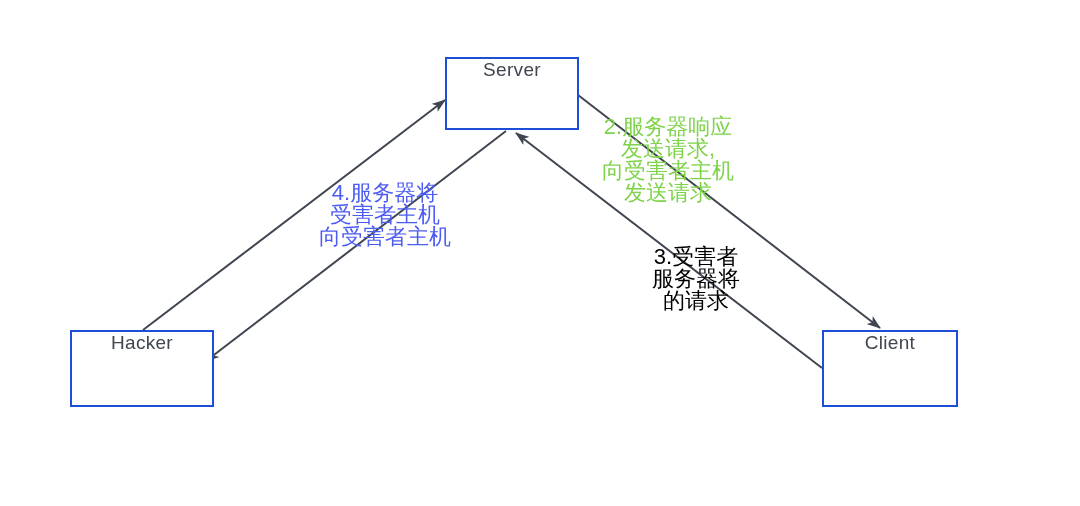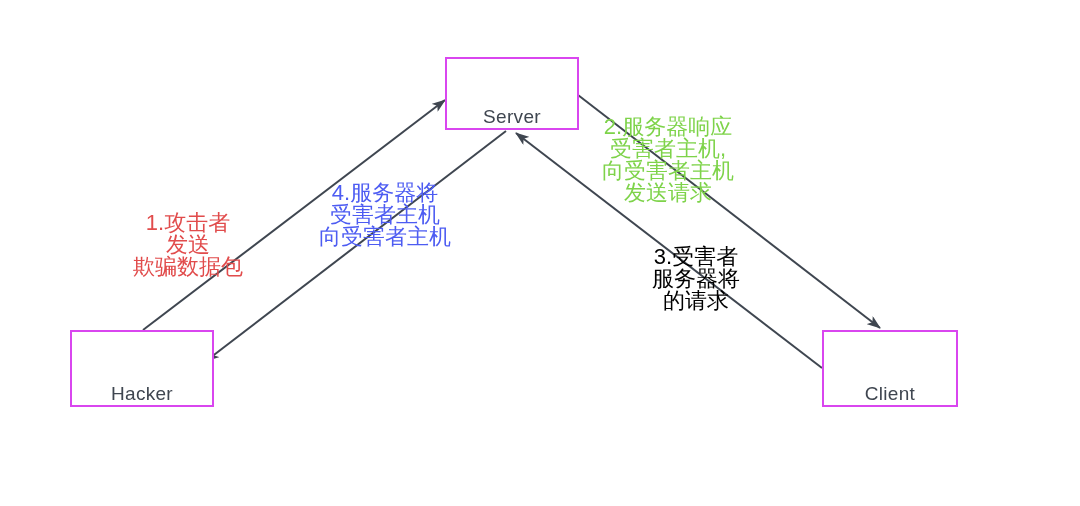--- a/index.html
+++ b/index.html
@@ -7,23 +7,23 @@
     position:relative;
     width:1080px;height:506px;
     background:#ffffff;
     font-family:"Liberation Sans","DejaVu Sans",sans-serif;
     overflow:hidden;
   }
   .arrows{position:absolute;left:0;top:0;width:1080px;height:506px;display:block;}
   .node{
     position:absolute;
     box-sizing:border-box;
-    border:2px solid #d946ef;
+    border:2px solid #1d4ed8;
     background:#ffffff;
-    display:flex;align-items:flex-end;justify-content:center;
+    display:flex;align-items:flex-start;justify-content:center;
     font-size:19px;color:#3f4650;
     letter-spacing:0.3px;
   }
   #node-server{left:445px;top:57px;width:134px;height:73px;}
   #node-hacker{left:70px;top:330px;width:144px;height:77px;}
   #node-client{left:822px;top:330px;width:136px;height:77px;}
   .step-label{
     position:absolute;
     width:150px;
     text-align:center;
@@ -56,29 +56,24 @@
   <div class="node" id="node-server">
     <span>Server</span>
   </div>
   <div class="node" id="node-hacker">
     <span>Hacker</span>
   </div>
   <div class="node" id="node-client">
     <span>Client</span>
   </div>
 
-  <div class="step-label" id="label-step1" style="color: rgb(225, 76, 76);">
-    <div>1.攻击者</div>
-    <div>发送</div>
-    <div>欺骗数据包</div>
-  </div>
 
   <div class="step-label" id="label-step2" style="color: rgb(126, 211, 74);">
     <div>2.服务器响应</div>
-    <div>受害者主机,</div>
+    <div>发送请求,</div>
     <div>向受害者主机</div>
     <div>发送请求</div>
   </div>
 
   <div class="step-label" id="label-step3" style="color: #000000;">
     <div>3.受害者</div>
     <div>服务器将</div>
     <div>的请求</div>
   </div>
 

